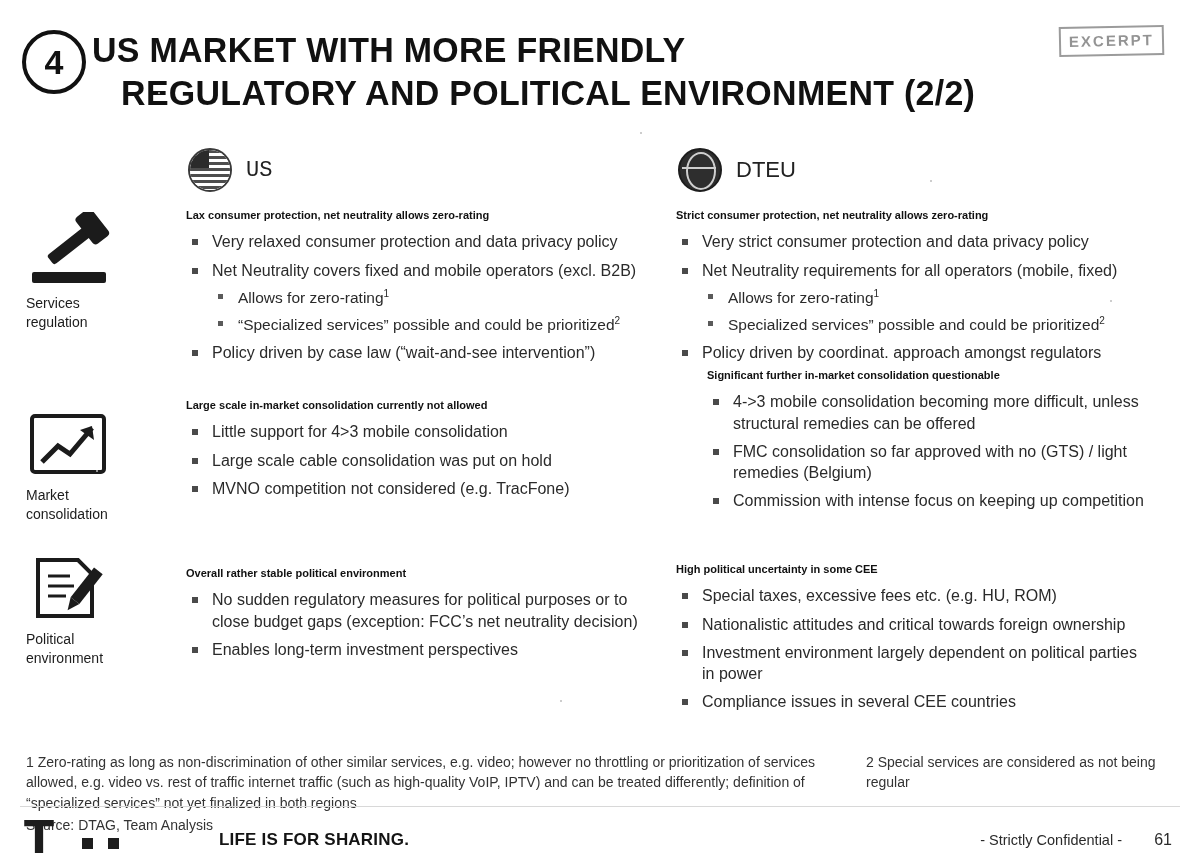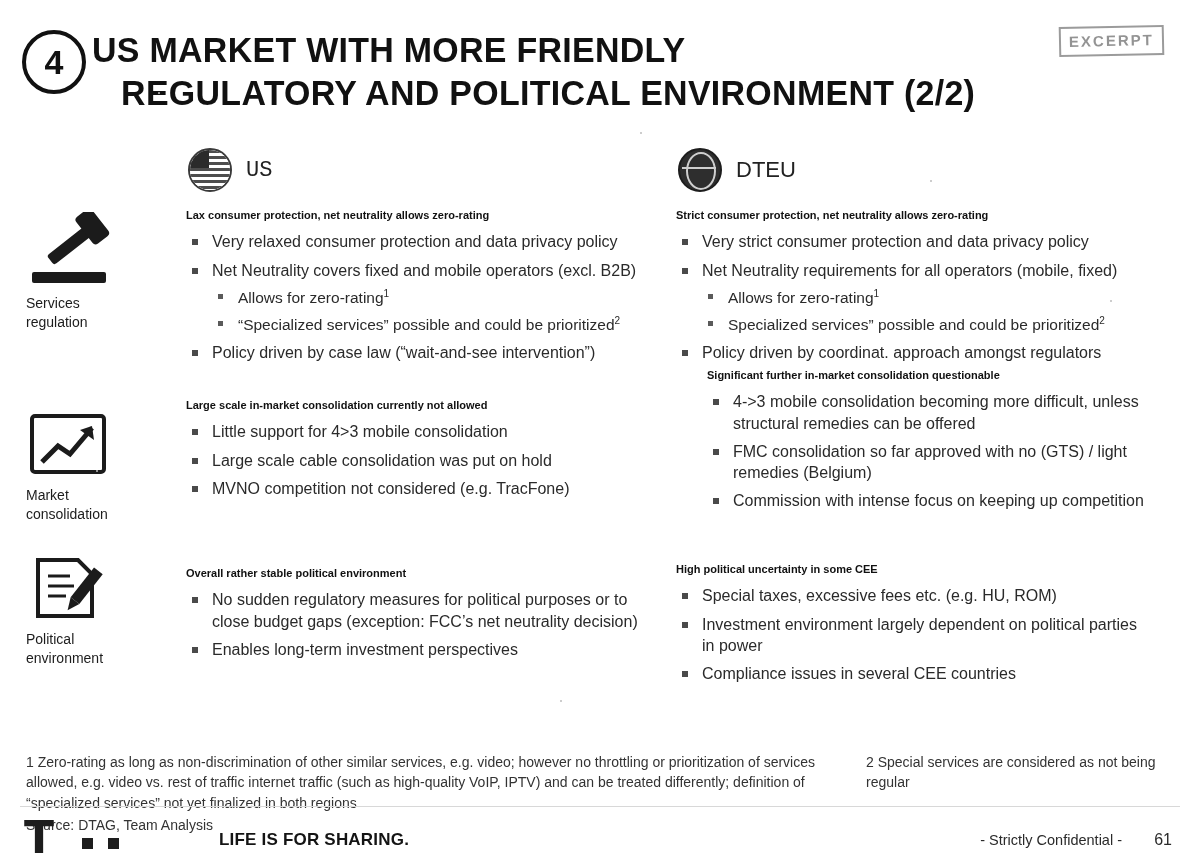--- a/index.html
+++ b/index.html
@@ -408,20 +408,21 @@
     <ul class="lvl1">
       <li><span>No sudden regulatory measures for political purposes or to close budget gaps (exception: FCC’s net neutrality decision)</span></li>
       <li><span>Enables long-term investment perspectives</span></li>
     </ul>
   </div>
 
   <div class="block" style="left:676px; top:562px; width:470px;">
     <p class="bhead">High political uncertainty in some CEE</p>
     <ul class="lvl1">
       <li><span>Special taxes, excessive fees etc. (e.g. HU, ROM)</span></li>
+      <li><span>Nationalistic attitudes and critical towards foreign ownership</span></li>
       <li><span>Investment environment largely dependent on political parties in power</span></li>
       <li><span>Compliance issues in several CEE countries</span></li>
     </ul>
   </div>
 
   <div class="footnotes">
     <div class="fn-row">
       <div class="fn-left">1 Zero-rating as long as non-discrimination of other similar services, e.g. video; however no throttling or prioritization of services allowed, e.g. video vs. rest of traffic internet traffic (such as high-quality VoIP, IPTV) and can be treated differently; definition of “specialized services” not yet finalized in both regions</div>
       <div class="fn-right">2 Special services are considered as not being regular</div>
     </div>

